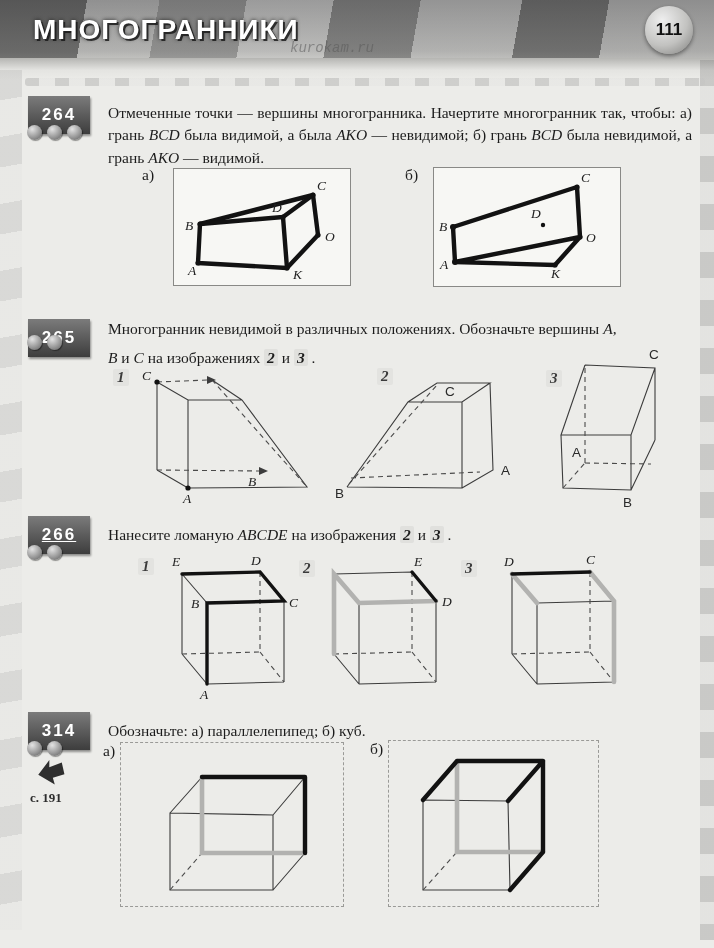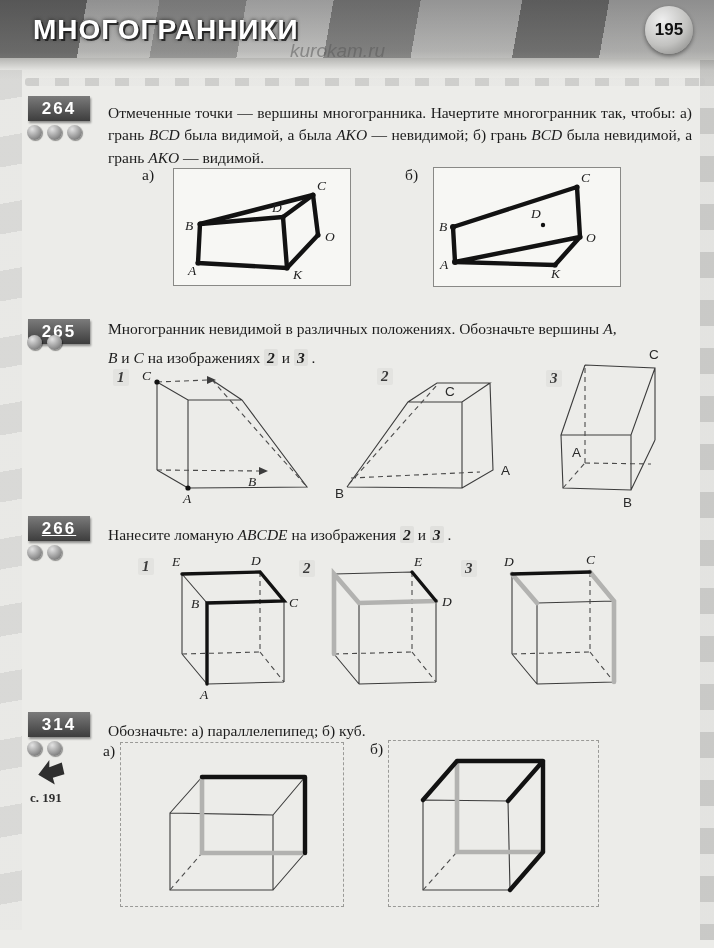--- a/index.html
+++ b/index.html
@@ -11,27 +11,27 @@
       linear-gradient(100deg, rgba(40,40,40,.55) 0 12%, rgba(150,150,150,.2) 12% 22%, rgba(90,90,90,.45) 22% 34%, rgba(190,190,190,.25) 34% 46%, rgba(70,70,70,.5) 46% 58%, rgba(160,160,160,.3) 58% 72%, rgba(50,50,50,.55) 72% 84%, rgba(140,140,140,.3) 84% 100%),
       linear-gradient(#8f8f8f,#b9b9b7 80%,#d9d9d6);
   }
   .header::after{content:"";position:absolute;left:0;top:58px;width:714px;height:22px;
     background:linear-gradient(#b5b5b2, #e4e4e1 55%, rgba(236,236,233,0));}
   .title{left:33px;top:14px;font-family:"Liberation Sans",sans-serif;font-weight:bold;font-size:28px;letter-spacing:1px;color:#fff;text-shadow:0 0 4px #222,2px 2px 0 rgba(20,20,20,.8);}
   .pageball{left:645px;top:6px;width:48px;height:48px;border-radius:50%;
     background:radial-gradient(circle at 36% 30%, #efefef, #c2c2c0 55%, #8d8d8b 90%);
     box-shadow:0 2px 4px rgba(0,0,0,.45);display:flex;align-items:center;justify-content:center;
     font-family:"Liberation Sans",sans-serif;font-weight:bold;font-size:17px;color:#111;}
-  .watermark{left:290px;top:40px;font-family:Liberation Sans, sans-serif;font-size:19px;color:rgba(90,90,90,.55);font-style:italic;text-align:right;}
+  .watermark{left:290px;top:40px;font-family:Liberation Mono, monospace;font-size:14px;color:rgba(90,90,90,.55);font-style:italic;text-align:right;}
   .sepband{left:25px;top:78px;width:680px;height:8px;background:repeating-linear-gradient(90deg,rgba(120,120,120,.25) 0 14px,rgba(200,200,200,.1) 14px 30px);border-radius:3px;}
   
   .edge-right{right:0;top:60px;width:14px;height:880px;background:repeating-linear-gradient(180deg,rgba(110,110,110,.5) 0 26px,rgba(190,190,190,.35) 26px 48px);opacity:.55;}
   .edge-left{left:0;top:70px;width:22px;height:860px;background:repeating-linear-gradient(170deg,rgba(160,160,160,.25) 0 30px,rgba(220,220,218,.2) 30px 66px);}
   
-  .badge{width:62px;height:25px;background:linear-gradient(#7b7b7b,#3d3d3d);color:#fff;
+  .badge{width:62px;height:38px;background:linear-gradient(#7b7b7b,#3d3d3d);color:#fff;
     font-family:"Liberation Sans",sans-serif;font-weight:bold;font-size:17px;letter-spacing:2px;
     display:flex;align-items:center;justify-content:center;box-shadow:1px 2px 2px rgba(0,0,0,.4);}
   .dots{display:flex;gap:5px;}
   .dot{width:15px;height:15px;border-radius:50%;background:radial-gradient(circle at 35% 28%, #e3e3e3, #9a9a9a 55%, #5c5c5c);box-shadow:1px 1px 1px rgba(0,0,0,.4);}
   
   .extext{width:584px;font-size:15.5px;line-height:22.5px;text-align:justify;}
   .extext i{font-family:"Liberation Serif",serif;}
   .figref{font-style:italic;font-weight:bold;background:#e0e0dd;padding:0 3px;border-radius:2px;}
   .fignum{font-style:italic;font-weight:bold;font-size:15px;color:#3b3b3b;background:#e3e3e0;padding:0 4px;border-radius:2px;}
   
@@ -49,21 +49,21 @@
   .sublabel{font-size:15.5px;}
 </style>
 </head>
 <body>
 
 <div class="abs header">
   <div class="abs title">МНОГОГРАННИКИ</div>
   <div class="abs watermark">kurokam.ru</div>
 </div>
 <div class="abs pageball">
-  <span>195</span>
+  <span>111</span>
 </div>
 <div class="abs sepband"></div>
 <div class="abs edge-right"></div>
 <div class="abs edge-left"></div>
 
 <div class="abs badge" style="left:28px;top:96px;">264</div>
 <div class="abs dots" style="left:27px;top:125px;">
   <span class="dot"></span>
   <span class="dot"></span>
   <span class="dot"></span>

